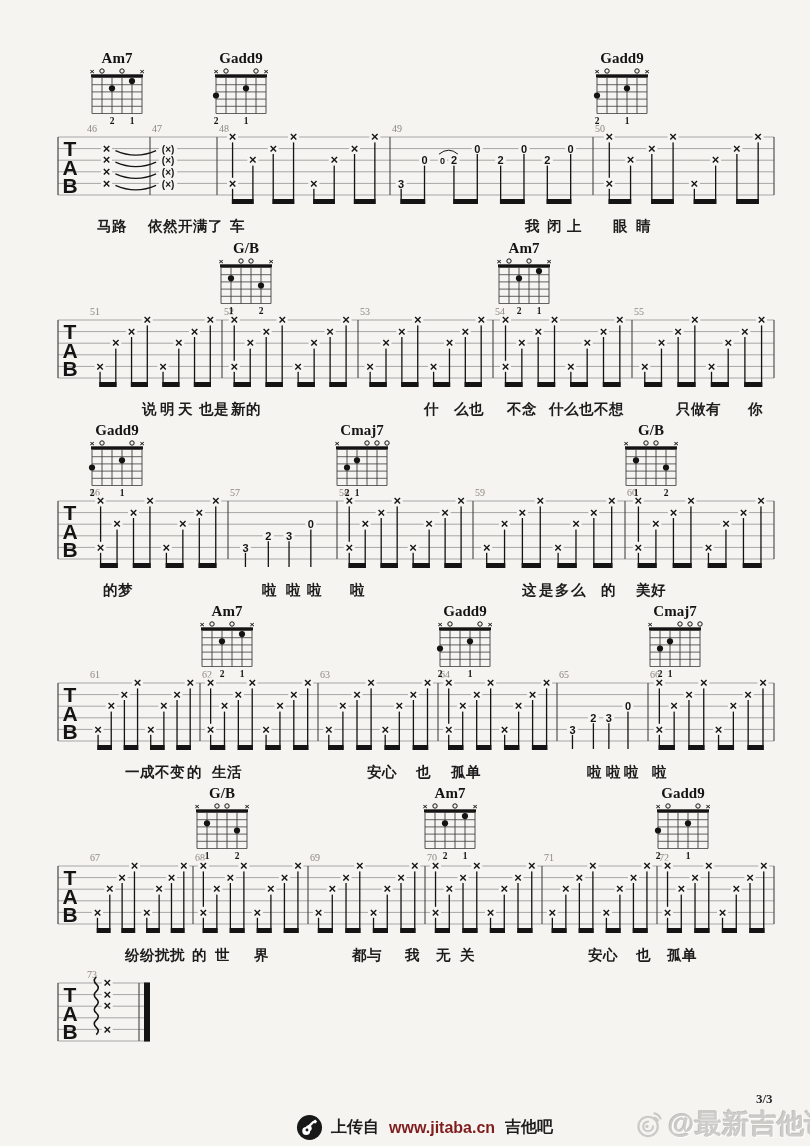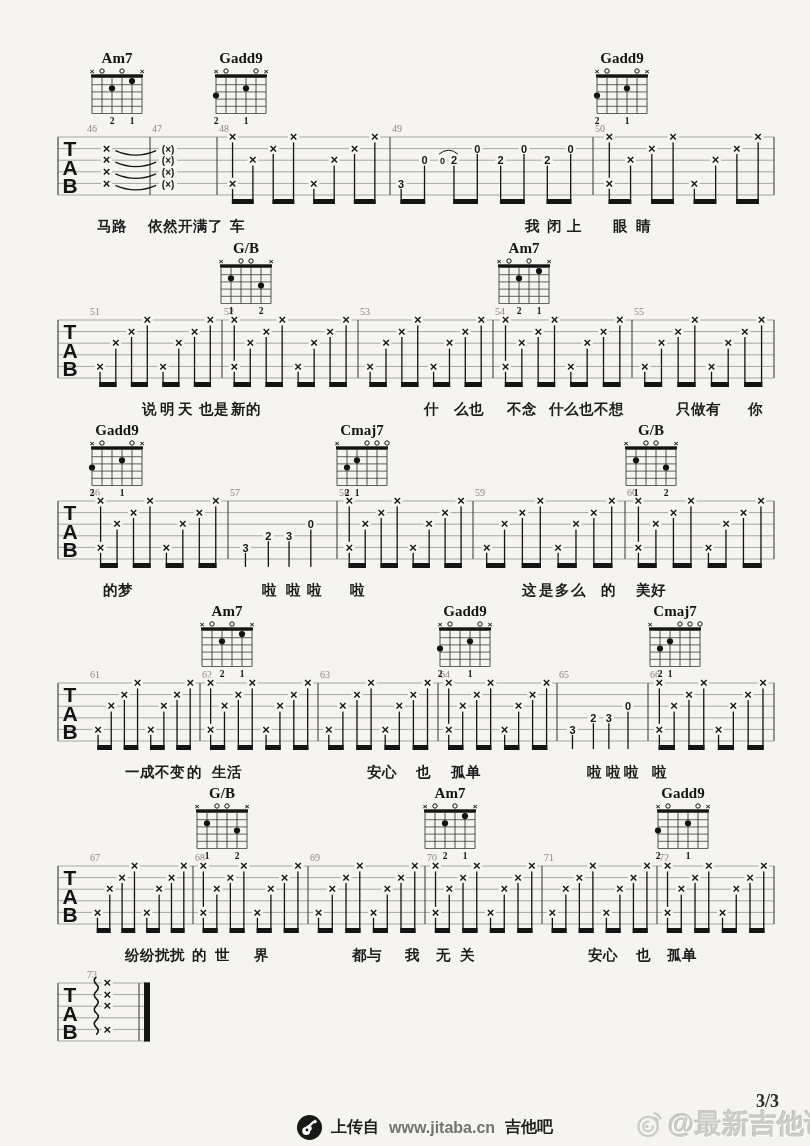--- a/index.html
+++ b/index.html
@@ -1,19 +1,19 @@
 <!DOCTYPE html>
 <html><head>
 <meta charset="utf-8">
 <style>
   html,body{margin:0;padding:0;background:#e9e8e6;}
   .page{position:relative;width:810px;height:1146px;background:#f5f4f1;overflow:hidden;
         font-family:"Liberation Sans",sans-serif;}
   #notation{position:absolute;left:0;top:0;}
-  .pageno{position:absolute;left:756px;top:1091px;font-size:18px;font-weight:700;color:#2b2b2b;
+  .pageno{position:absolute;left:756px;top:1091px;font-size:13px;font-weight:700;color:#2b2b2b;
           font-family:"Liberation Serif",serif;}
   .credit{position:absolute;left:296px;top:1114px;display:flex;align-items:center;gap:8px;
           font-size:16px;font-weight:700;color:#1d1d1d;white-space:nowrap;justify-content:center;}
   .credit .site{margin:0 2px;font-style:normal;}
   .credit svg{display:block;}
   .wm{position:absolute;left:636px;top:1106px;display:flex;align-items:center;gap:3px;
       white-space:nowrap;opacity:0.85;}
   .wm .wmtext{font-size:27px;font-weight:900;letter-spacing:0.5px;color:#c7c6c3;
       text-shadow:1px 1px 0 #ffffff,-1px -1px 0 #b7b6b3;}
 </style>
@@ -1342,21 +1342,21 @@
   <div class="credit">
     <svg width="27" height="27" viewBox="0 0 28 28">
       <circle cx="14" cy="14" r="13" fill="#181818"></circle>
       <rect x="13" y="5.5" width="2.4" height="13" rx="1.2" fill="#ffffff" transform="rotate(45 14.2 12)"></rect>
       <rect x="18.2" y="6.2" width="3.2" height="3.2" rx="0.8" fill="#ffffff" transform="rotate(45 19.8 7.8)"></rect>
       <circle cx="13.2" cy="14.8" r="3.1" fill="#ffffff"></circle>
       <circle cx="10.6" cy="17.6" r="4.1" fill="#ffffff"></circle>
       <circle cx="11.4" cy="16.6" r="1.5" fill="#181818"></circle>
     </svg>
     <span>上传自</span>
-    <span class="site" style="color: #737373;">www.jitaba.cn</span>
+    <span class="site" style="color: #7f1d1d;">www.jitaba.cn</span>
     <span>吉他吧</span>
   </div>
 
   <div class="wm">
     <svg width="29" height="30" viewBox="0 0 30 31">
       <g fill="none" stroke="#c4c3c0" stroke-width="2.3" stroke-linecap="round">
         <circle cx="12.5" cy="18" r="10"></circle>
         <path d="M12.5 13 a5 5 0 1 0 5 5"></path>
         <path d="M19 4.5 a9 9 0 0 1 6.3 5.2"></path>
         <path d="M19.3 9 a5 5 0 0 1 3.4 2.8"></path>

